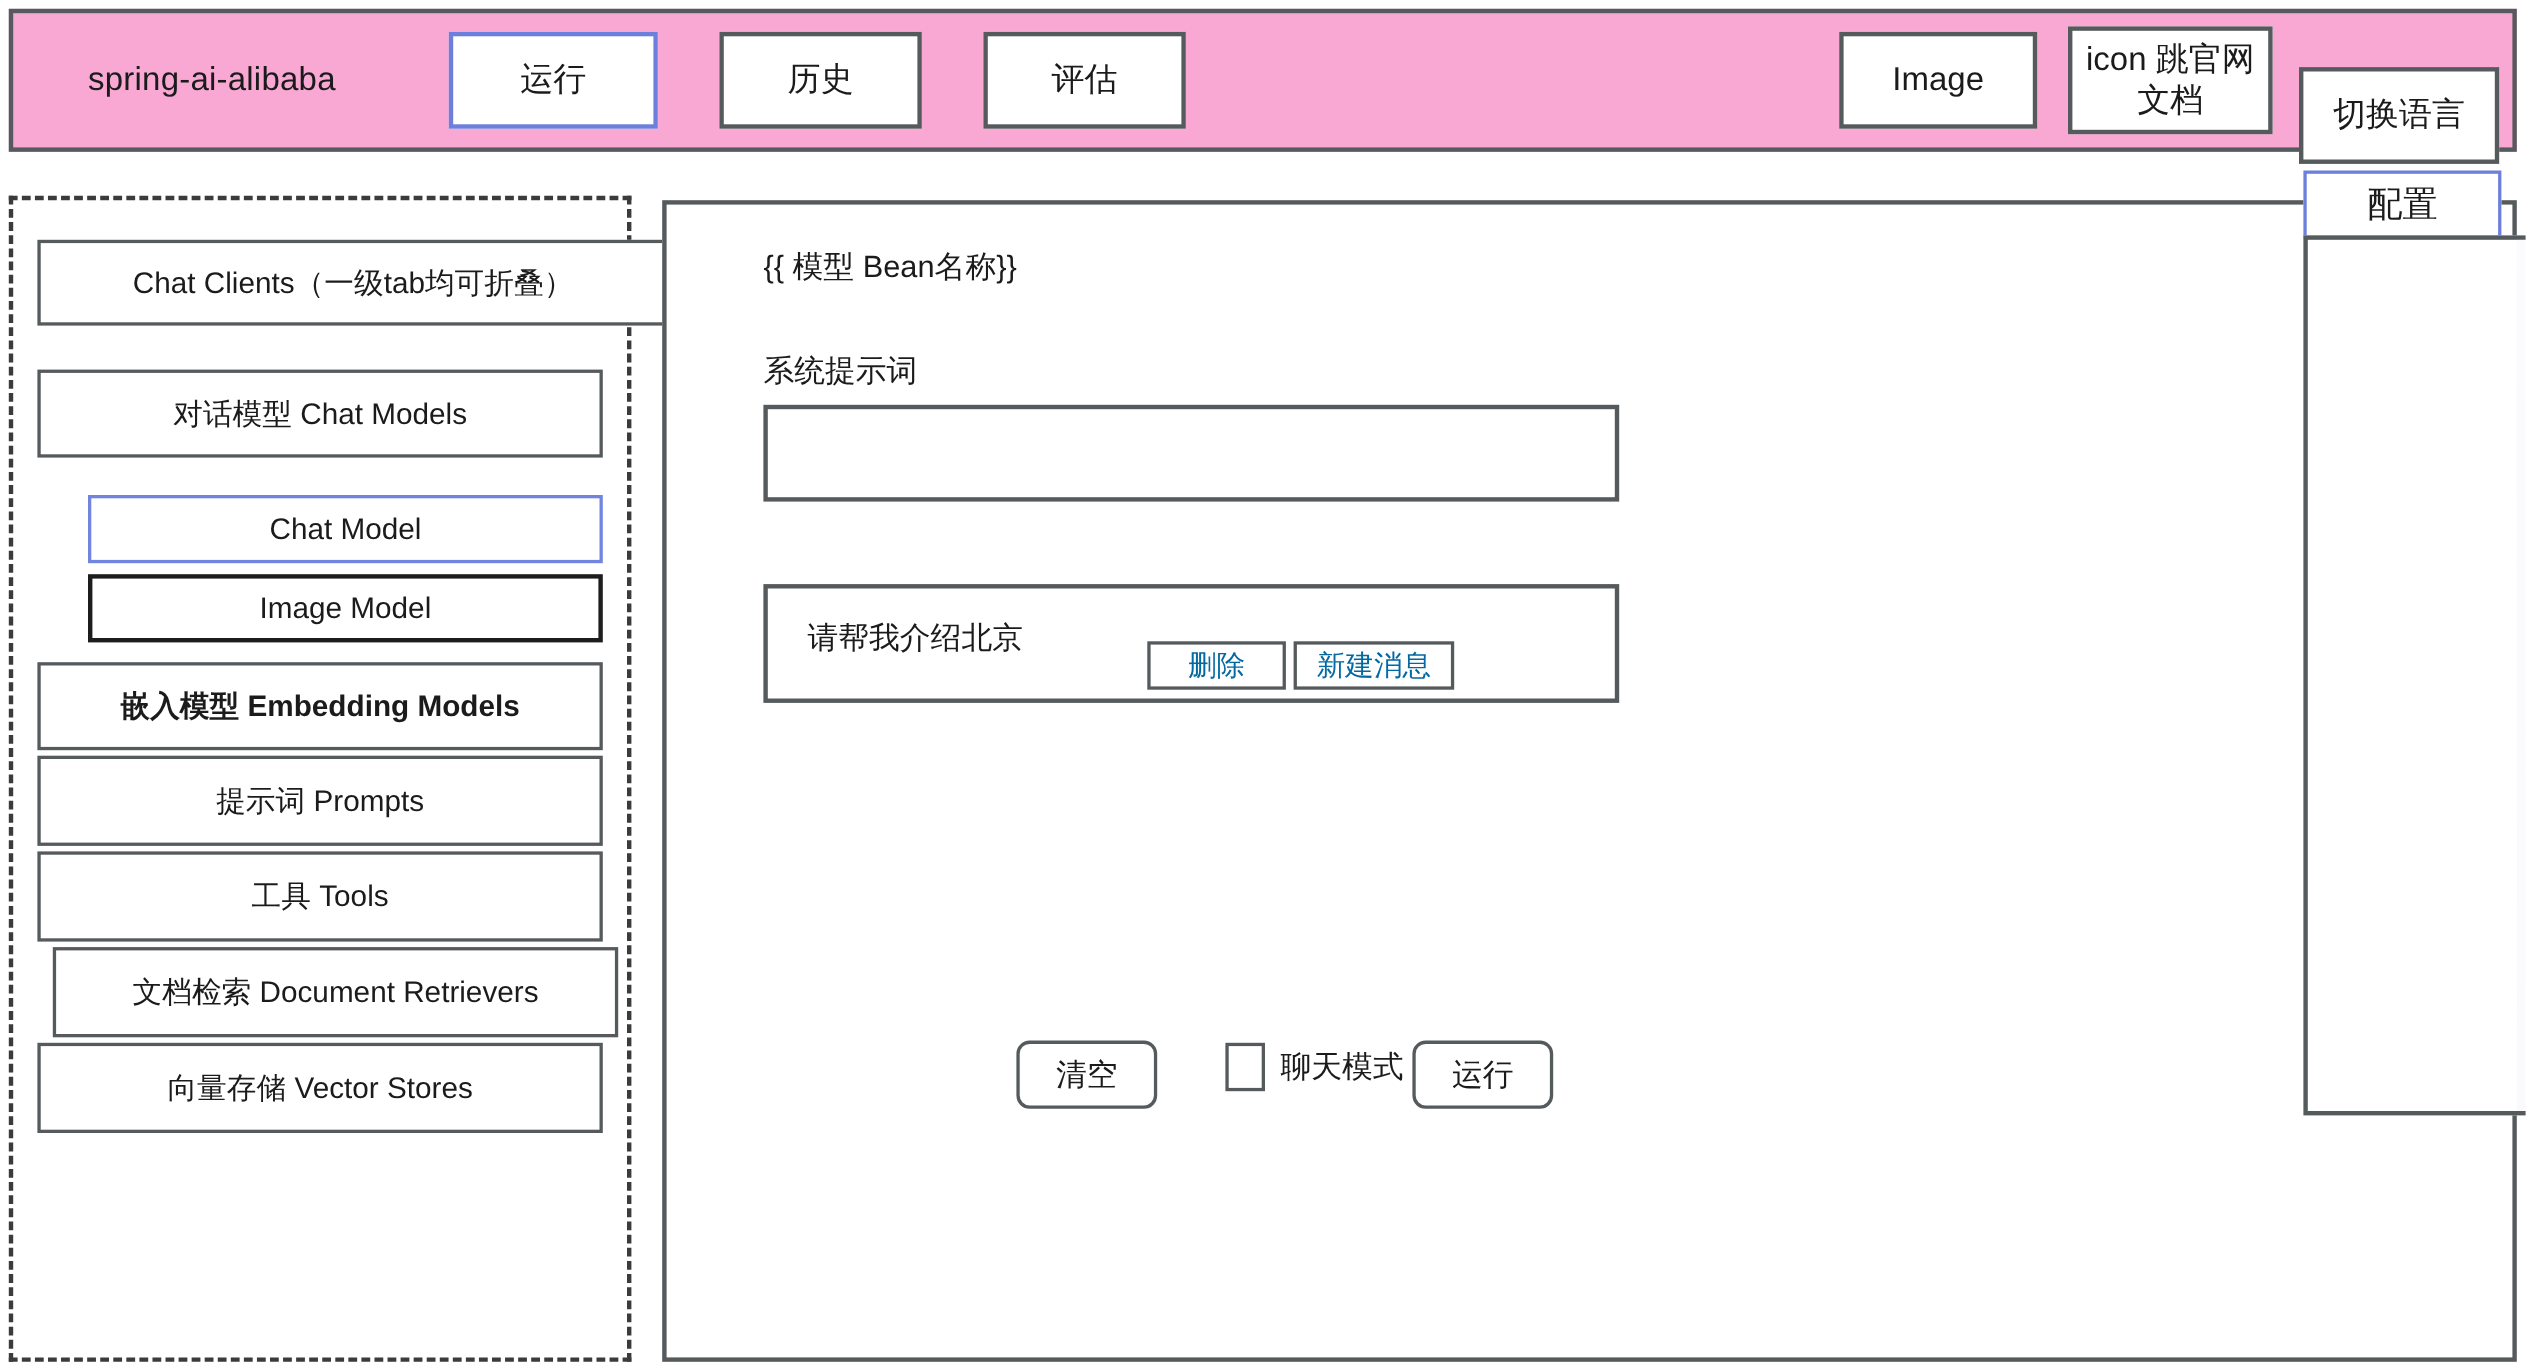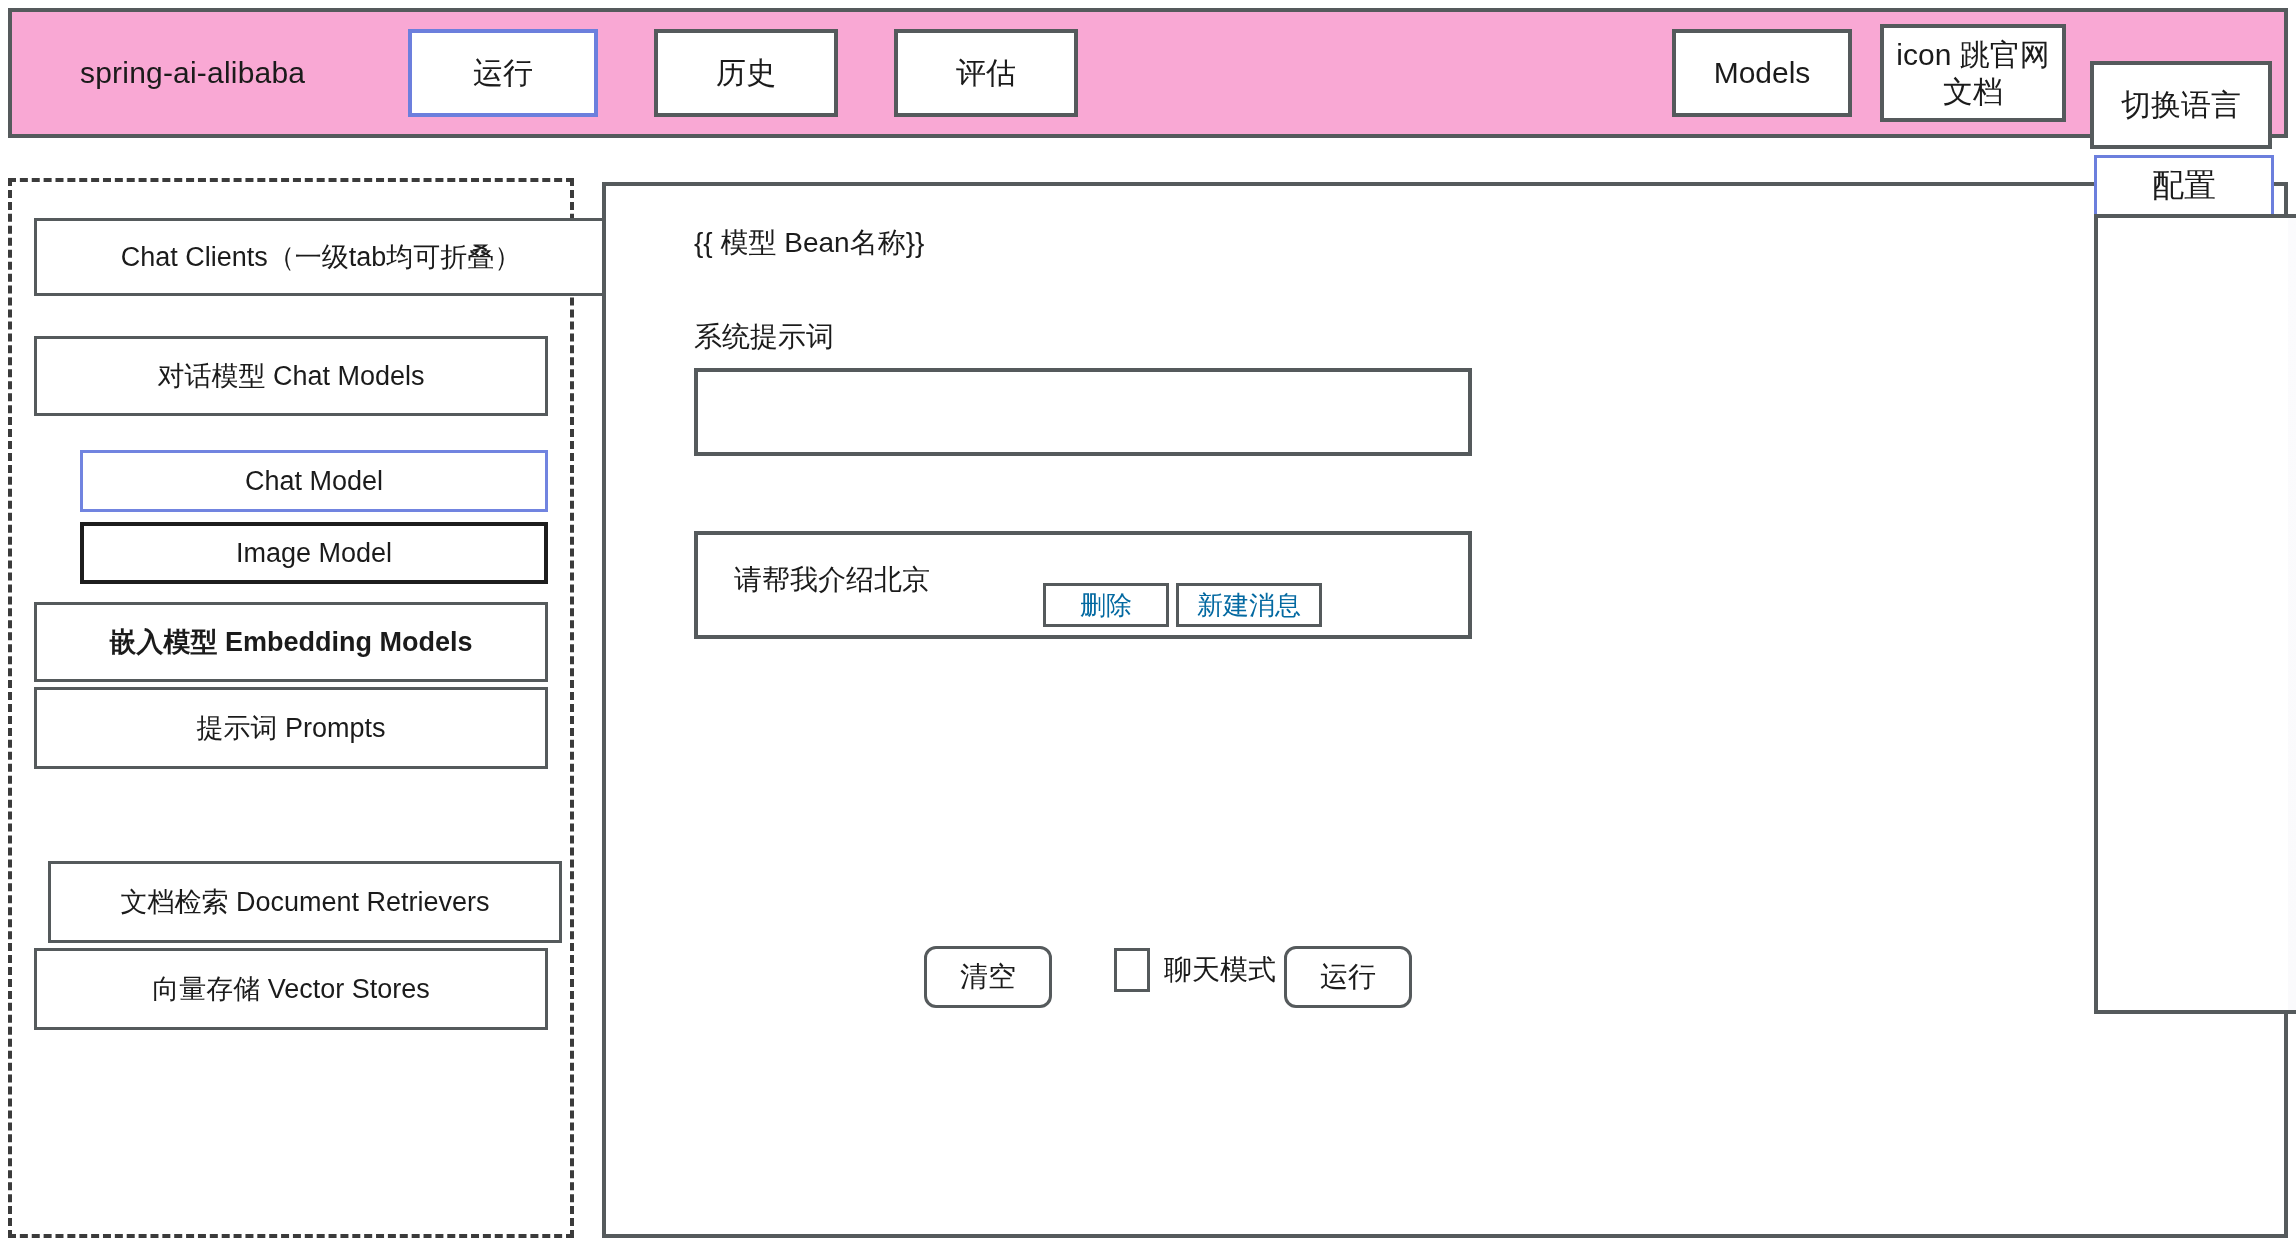--- a/index.html
+++ b/index.html
@@ -147,32 +147,33 @@
 <body>
 
 <div class="page">
 
   <div class="header">
     <div class="brand">spring-ai-alibaba</div>
 
     <div class="hbtn active" id="hbtn-run">运行</div>
     <div class="hbtn" id="hbtn-history">历史</div>
     <div class="hbtn" id="hbtn-eval">评估</div>
-    <div class="hbtn" id="hbtn-github">Models</div>
+    <div class="hbtn" id="hbtn-github">Image</div>
     <div class="hbtn" id="hbtn-doc">icon 跳官网 文档</div>
     <div class="hbtn" id="hbtn-lang">切换语言</div>
   </div>
 
   <div class="sidebar">
     <div class="side-item" id="side-chat-clients">Chat Clients（一级tab均可折叠）</div>
     <div class="side-item" id="side-chat-models">对话模型 Chat Models</div>
     <div class="side-item" id="side-chat-model">Chat Model</div>
     <div class="side-item" id="side-image-model">Image Model</div>
     <div class="side-item" id="side-embedding">嵌入模型 Embedding Models</div>
     <div class="side-item" id="side-prompts">提示词 Prompts</div>
+    <div class="side-item" id="side-tools">工具 Tools</div>
     <div class="side-item" id="side-retrievers">文档检索 Document Retrievers</div>
     <div class="side-item" id="side-vector">向量存储 Vector Stores</div>
   </div>
 
   <div class="main">
 
     <div class="bean-title">{{ 模型 Bean名称}}</div>
 
     <div class="sys-label">系统提示词</div>
 

